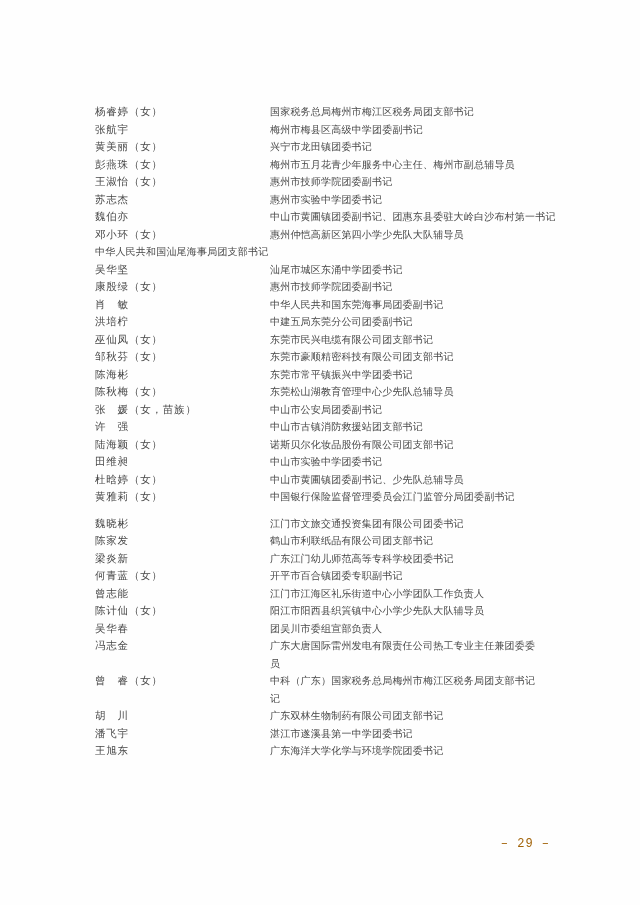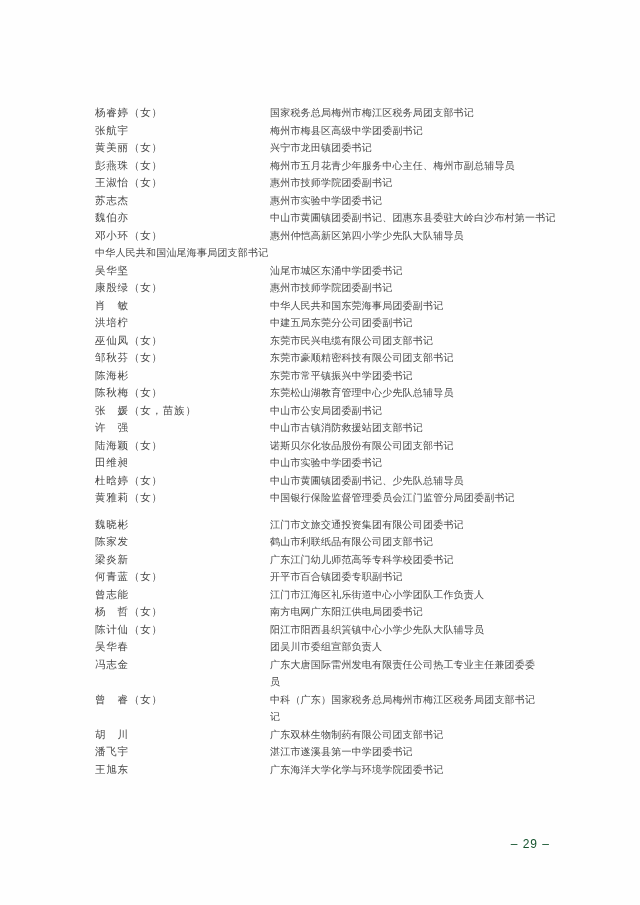--- a/index.html
+++ b/index.html
@@ -7,21 +7,21 @@
     padding: 0;
     background: #e8e8e8;
   }
   .page {
     position: relative;
     width: 640px;
     height: 905px;
     margin: 0 auto;
     background: #fefefe;
     overflow: hidden;
-    font-family: Liberation Sans, sans-serif;
+    font-family: Liberation Mono, monospace;
     color: #474747;
   }
   .list {
     position: absolute;
     left: 95px;
     top: 104px;
     width: 460px;
   }
   .row {
     display: flex;
@@ -46,21 +46,21 @@
   .section-gap {
     height: 9px;
   }
   .page-number {
     position: absolute;
     top: 836px;
     right: 90px;
     font-size: 12px;
     line-height: 16px;
     letter-spacing: 1px;
-    color: #14532d;
+    color: #a16207;
   }
 </style>
 </head>
 <body>
 
 <div class="page">
   <div class="list">
     <div class="section">
         <div class="row">
           <div class="name">杨睿婷（女）</div>
@@ -170,24 +170,20 @@
         </div>
         <div class="row">
           <div class="name">何青蓝（女）</div>
           <div class="title">开平市百合镇团委专职副书记</div>
         </div>
         <div class="row">
           <div class="name">曾志能</div>
           <div class="title">江门市江海区礼乐街道中心小学团队工作负责人</div>
         </div>
         <div class="row">
-          <div class="name">杨　哲（女）</div>
-          <div class="title">南方电网广东阳江供电局团委书记</div>
-        </div>
-        <div class="row">
           <div class="name">陈计仙（女）</div>
           <div class="title">阳江市阳西县织篢镇中心小学少先队大队辅导员</div>
         </div>
         <div class="row">
           <div class="name">吴华春</div>
           <div class="title">团吴川市委组宣部负责人</div>
         </div>
         <div class="row">
           <div class="name">冯志金</div>
           <div class="title">广东大唐国际雷州发电有限责任公司热工专业主任兼团委委

